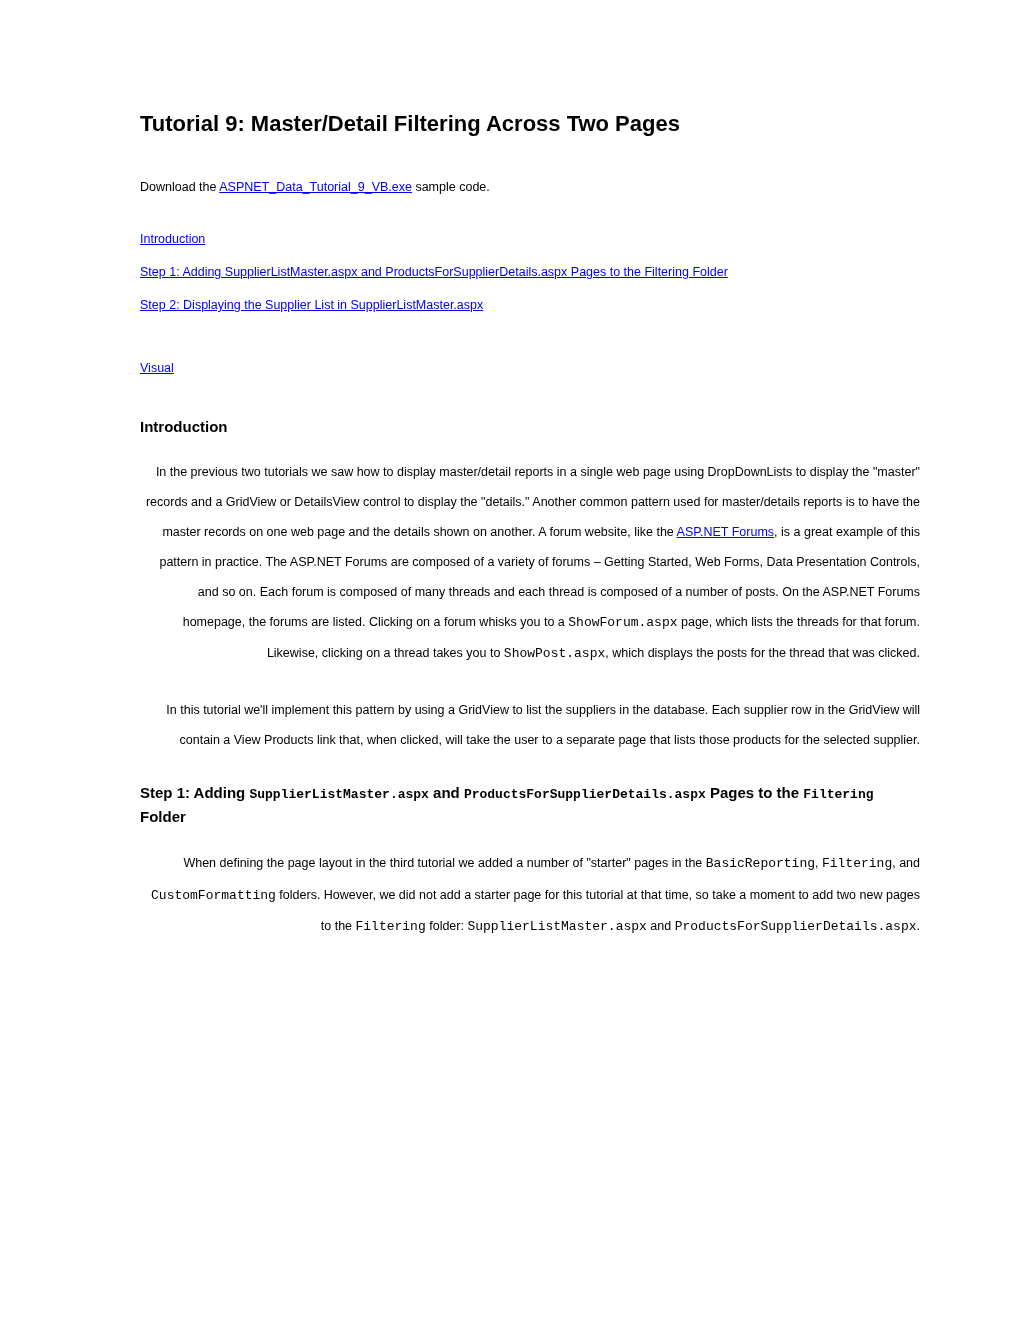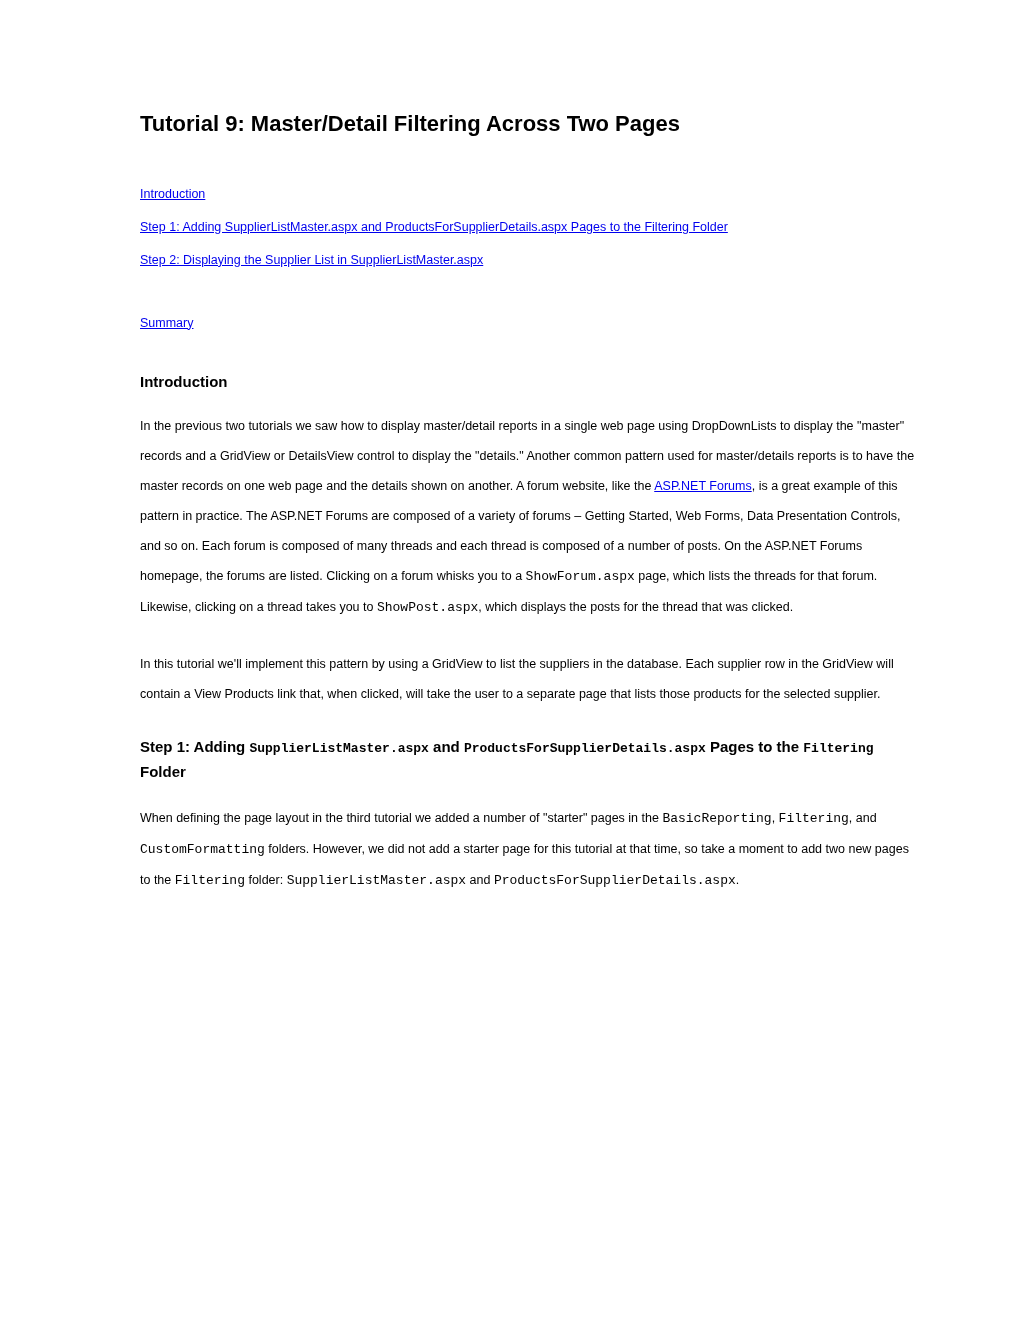--- a/index.html
+++ b/index.html
@@ -52,47 +52,51 @@
     text-decoration: underline;
   }
   h2 {
     font-size: 15px;
     font-weight: bold;
     margin: 0 0 18px 0;
     line-height: 1.5;
   }
   p {
     margin: 0 0 26px 0;
+    text-align: right;
   }
   .code {
     font-family: "Courier New", Courier, monospace;
     font-size: 13px;
   }
   .step-heading {
     font-size: 15px;
     font-weight: bold;
     line-height: 1.55;
     margin: 6px 0 20px 0;
   }
 </style>
 </head>
 <body>
 
 <div class="page">
   <h1>Tutorial 9: Master/Detail Filtering Across Two Pages</h1>
 
 
+  <div class="download-line">
+    <span>Download the </span><a href="#">ASPNET_Data_Tutorial_9_VB.exe</a><span> sample code.</span>
+  </div>
 
 
   <div class="toc">
     <a href="#">Introduction</a><br>
     <a href="#">Step 1: Adding SupplierListMaster.aspx and ProductsForSupplierDetails.aspx Pages to the Filtering Folder </a><br>
     <a href="#">Step 2: Displaying the Supplier List in SupplierListMaster.aspx</a><br>
     <br>
-    <a href="#">Summary</a>
+    <a href="#">Visual</a>
   </div>
 
   <h2>Introduction</h2>
 
   <p>
     <span>In the previous two tutorials we saw how to display master/detail reports in a single web page using DropDownLists to display the "master" records and a GridView or DetailsView control to display the "details." Another common pattern used for master/details reports is to have the master records on one web page and the details shown on another. A forum website, like the </span><a href="#">ASP.NET Forums</a><span>, is a great example of this pattern in practice. The ASP.NET Forums are composed of a variety of forums – Getting Started, Web Forms, Data Presentation Controls, and so on. Each forum is composed of many threads and each thread is composed of a number of posts. On the ASP.NET Forums homepage, the forums are listed. Clicking on a forum whisks you to a </span><span class="code">ShowForum.aspx</span><span> page, which lists the threads for that forum. Likewise, clicking on a thread takes you to </span><span class="code">ShowPost.aspx</span><span>, which displays the posts for the thread that was clicked.</span>
   </p>
 
   <p>In this tutorial we'll implement this pattern by using a GridView to list the suppliers in the database. Each supplier row in the GridView will contain a View Products link that, when clicked, will take the user to a separate page that lists those products for the selected supplier.</p>
 

